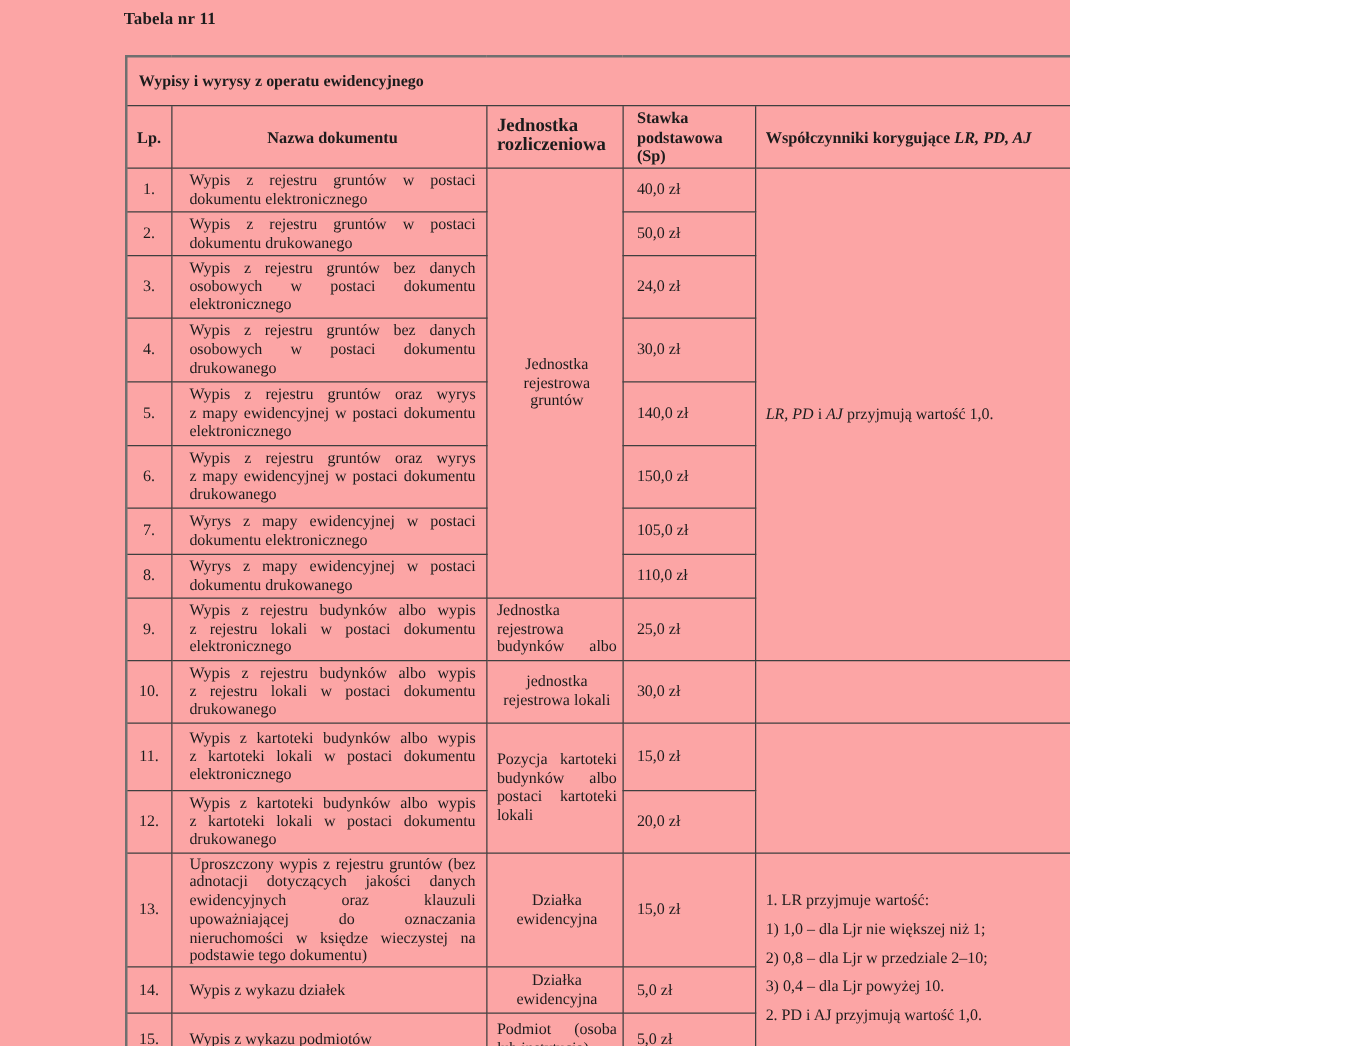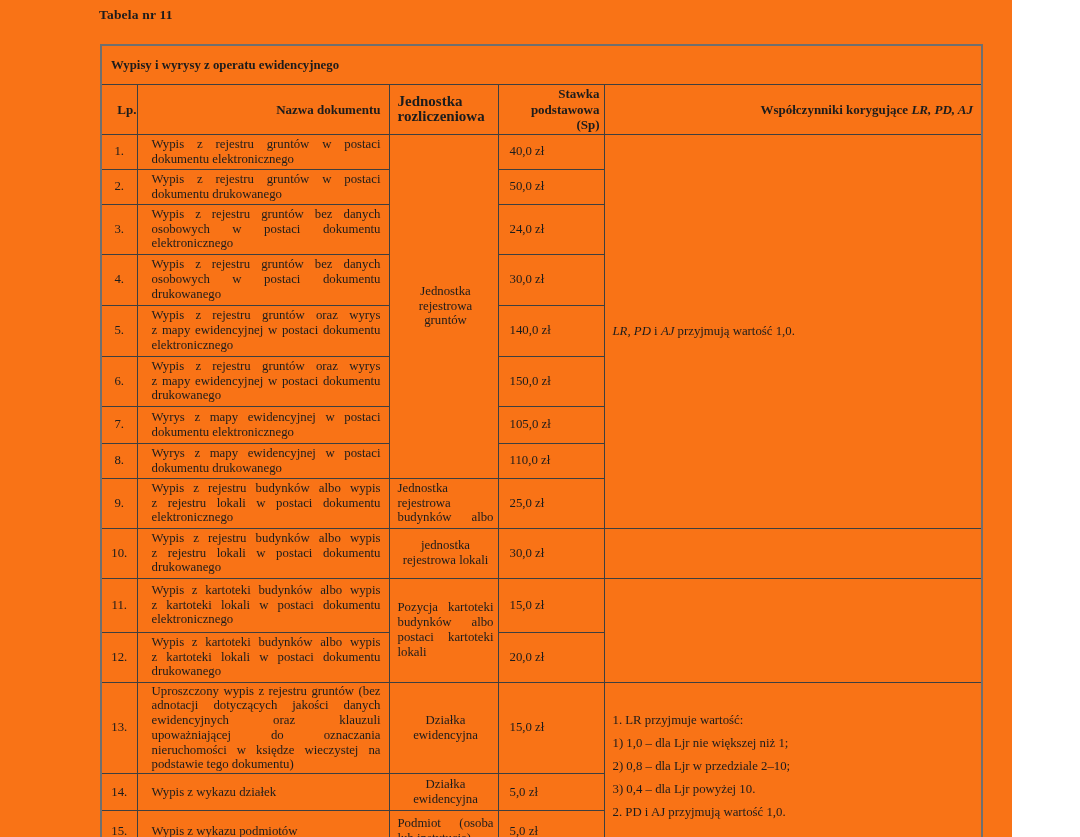--- a/index.html
+++ b/index.html
@@ -7,23 +7,23 @@
     padding: 0;
     background: #ffffff;
     width: 1080px;
     height: 837px;
     font-family: "Liberation Serif", "DejaVu Serif", serif;
     color: #1c1c1c;
     -webkit-font-smoothing: antialiased;
   }
   .page {
     position: relative;
-    width: 1012px;
+    width: 856px;
     height: 837px;
-    background: #f97316;
+    background: #fca5a5;
     overflow: hidden;
     text-decoration: underline;
   }
   .doc-label {
     position: absolute;
     left: 99px;
     top: 7px;
     font-size: 13.5px;
     font-weight: bold;
     letter-spacing: 0.2px;
@@ -48,21 +48,20 @@
     height: 34px;
     font-size: 13.5px;
     font-weight: bold;
     padding: 2px 8px 2px 9px;
   }
   tr.head-row td {
     height: 40px;
     font-weight: bold;
     font-size: 13px;
     line-height: 15.5px;
-    text-align: right;
   }
   .c-lp { text-align: center; padding: 1px 0; }
   .c-name {
     text-align: justify;
     padding: 1px 8px 1px 14px;
   }
   .c-unit {
     font-size: 12.3px;
     line-height: 15px;
     text-align: justify;
@@ -71,21 +70,21 @@
   .c-unit.u-left { text-align: center; }
   .c-unit.u-jlast { text-align-last: justify; margin-left: 20px; }
   .c-rate { padding: 1px 4px 1px 11px; }
   .c-coeff { padding: 1px 8px 1px 8px; font-size: 13px; }
   .ci { font-style: italic; }
   .c-coeff-list div {
     line-height: 15px;
     margin: 8px 0;
     white-space: nowrap;
   }
-  tr.head-row .c-name { text-align: right; }
+  tr.head-row .c-name { text-align: center; }
   tr.head-row .c-unit { text-align: left; font-size: 15px; }
 </style>
 </head>
 <body>
 
 <div class="page">
 
   <div class="doc-label">Tabela nr 11</div>
 
   <table class="fee-table">

